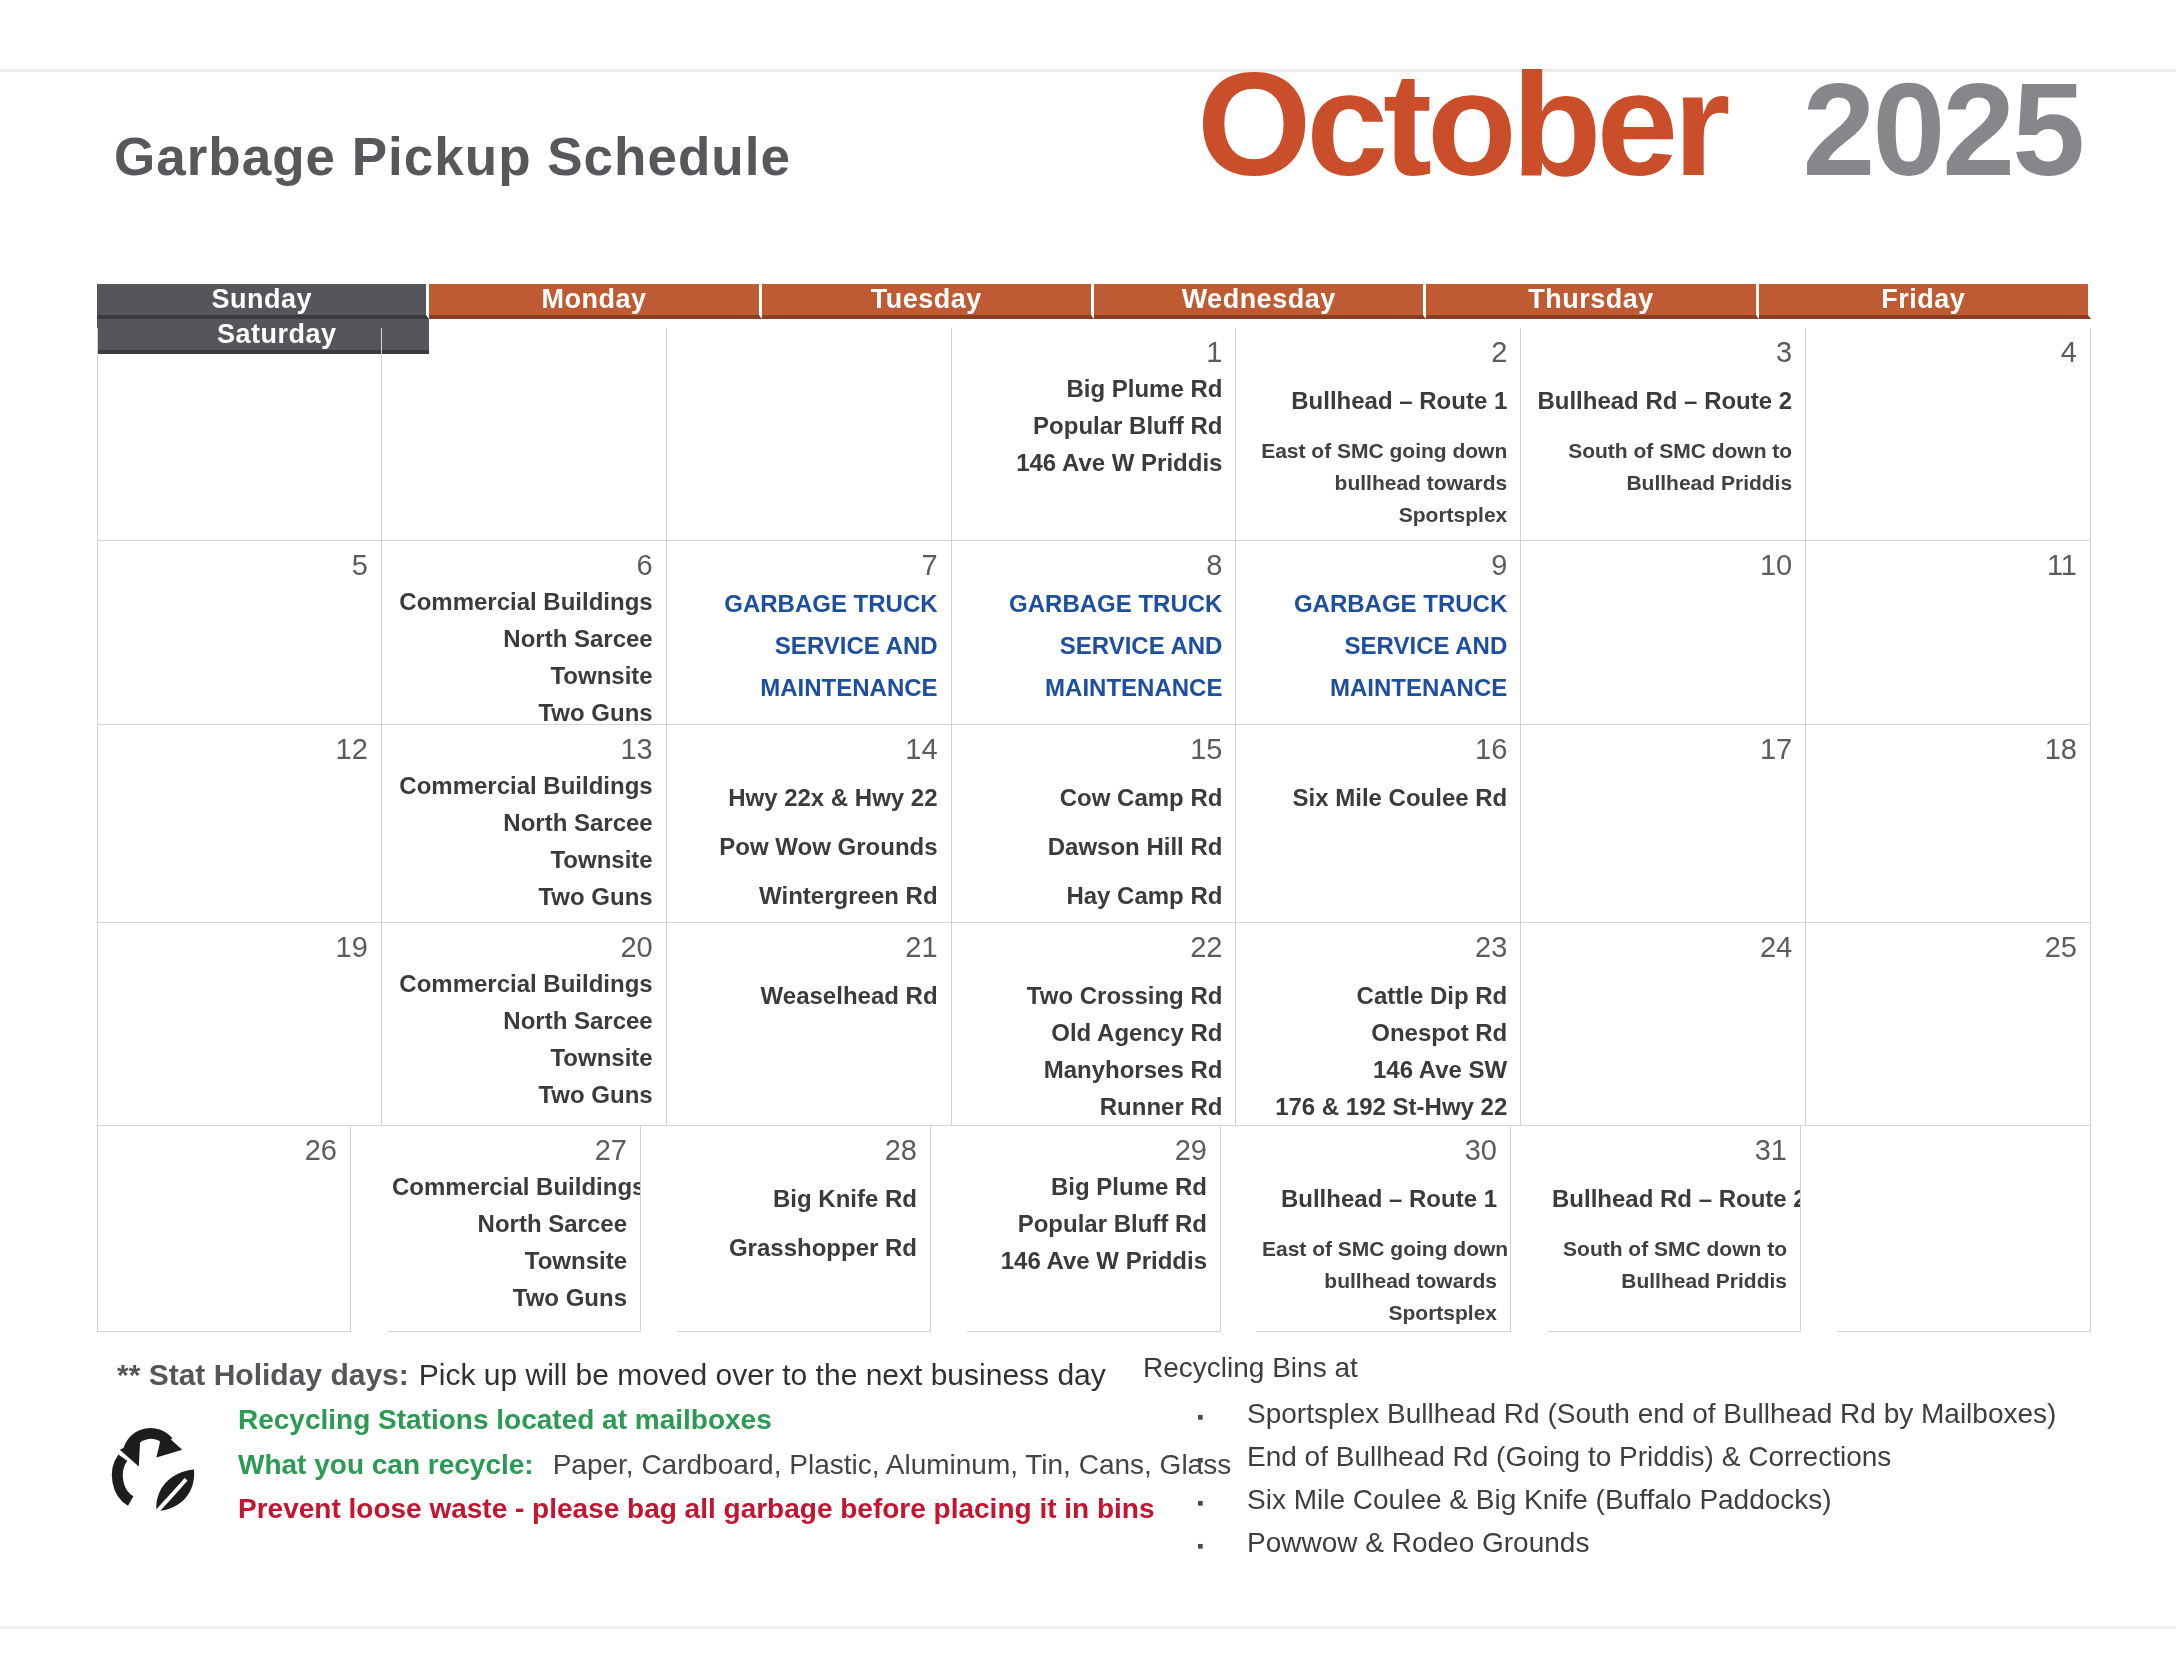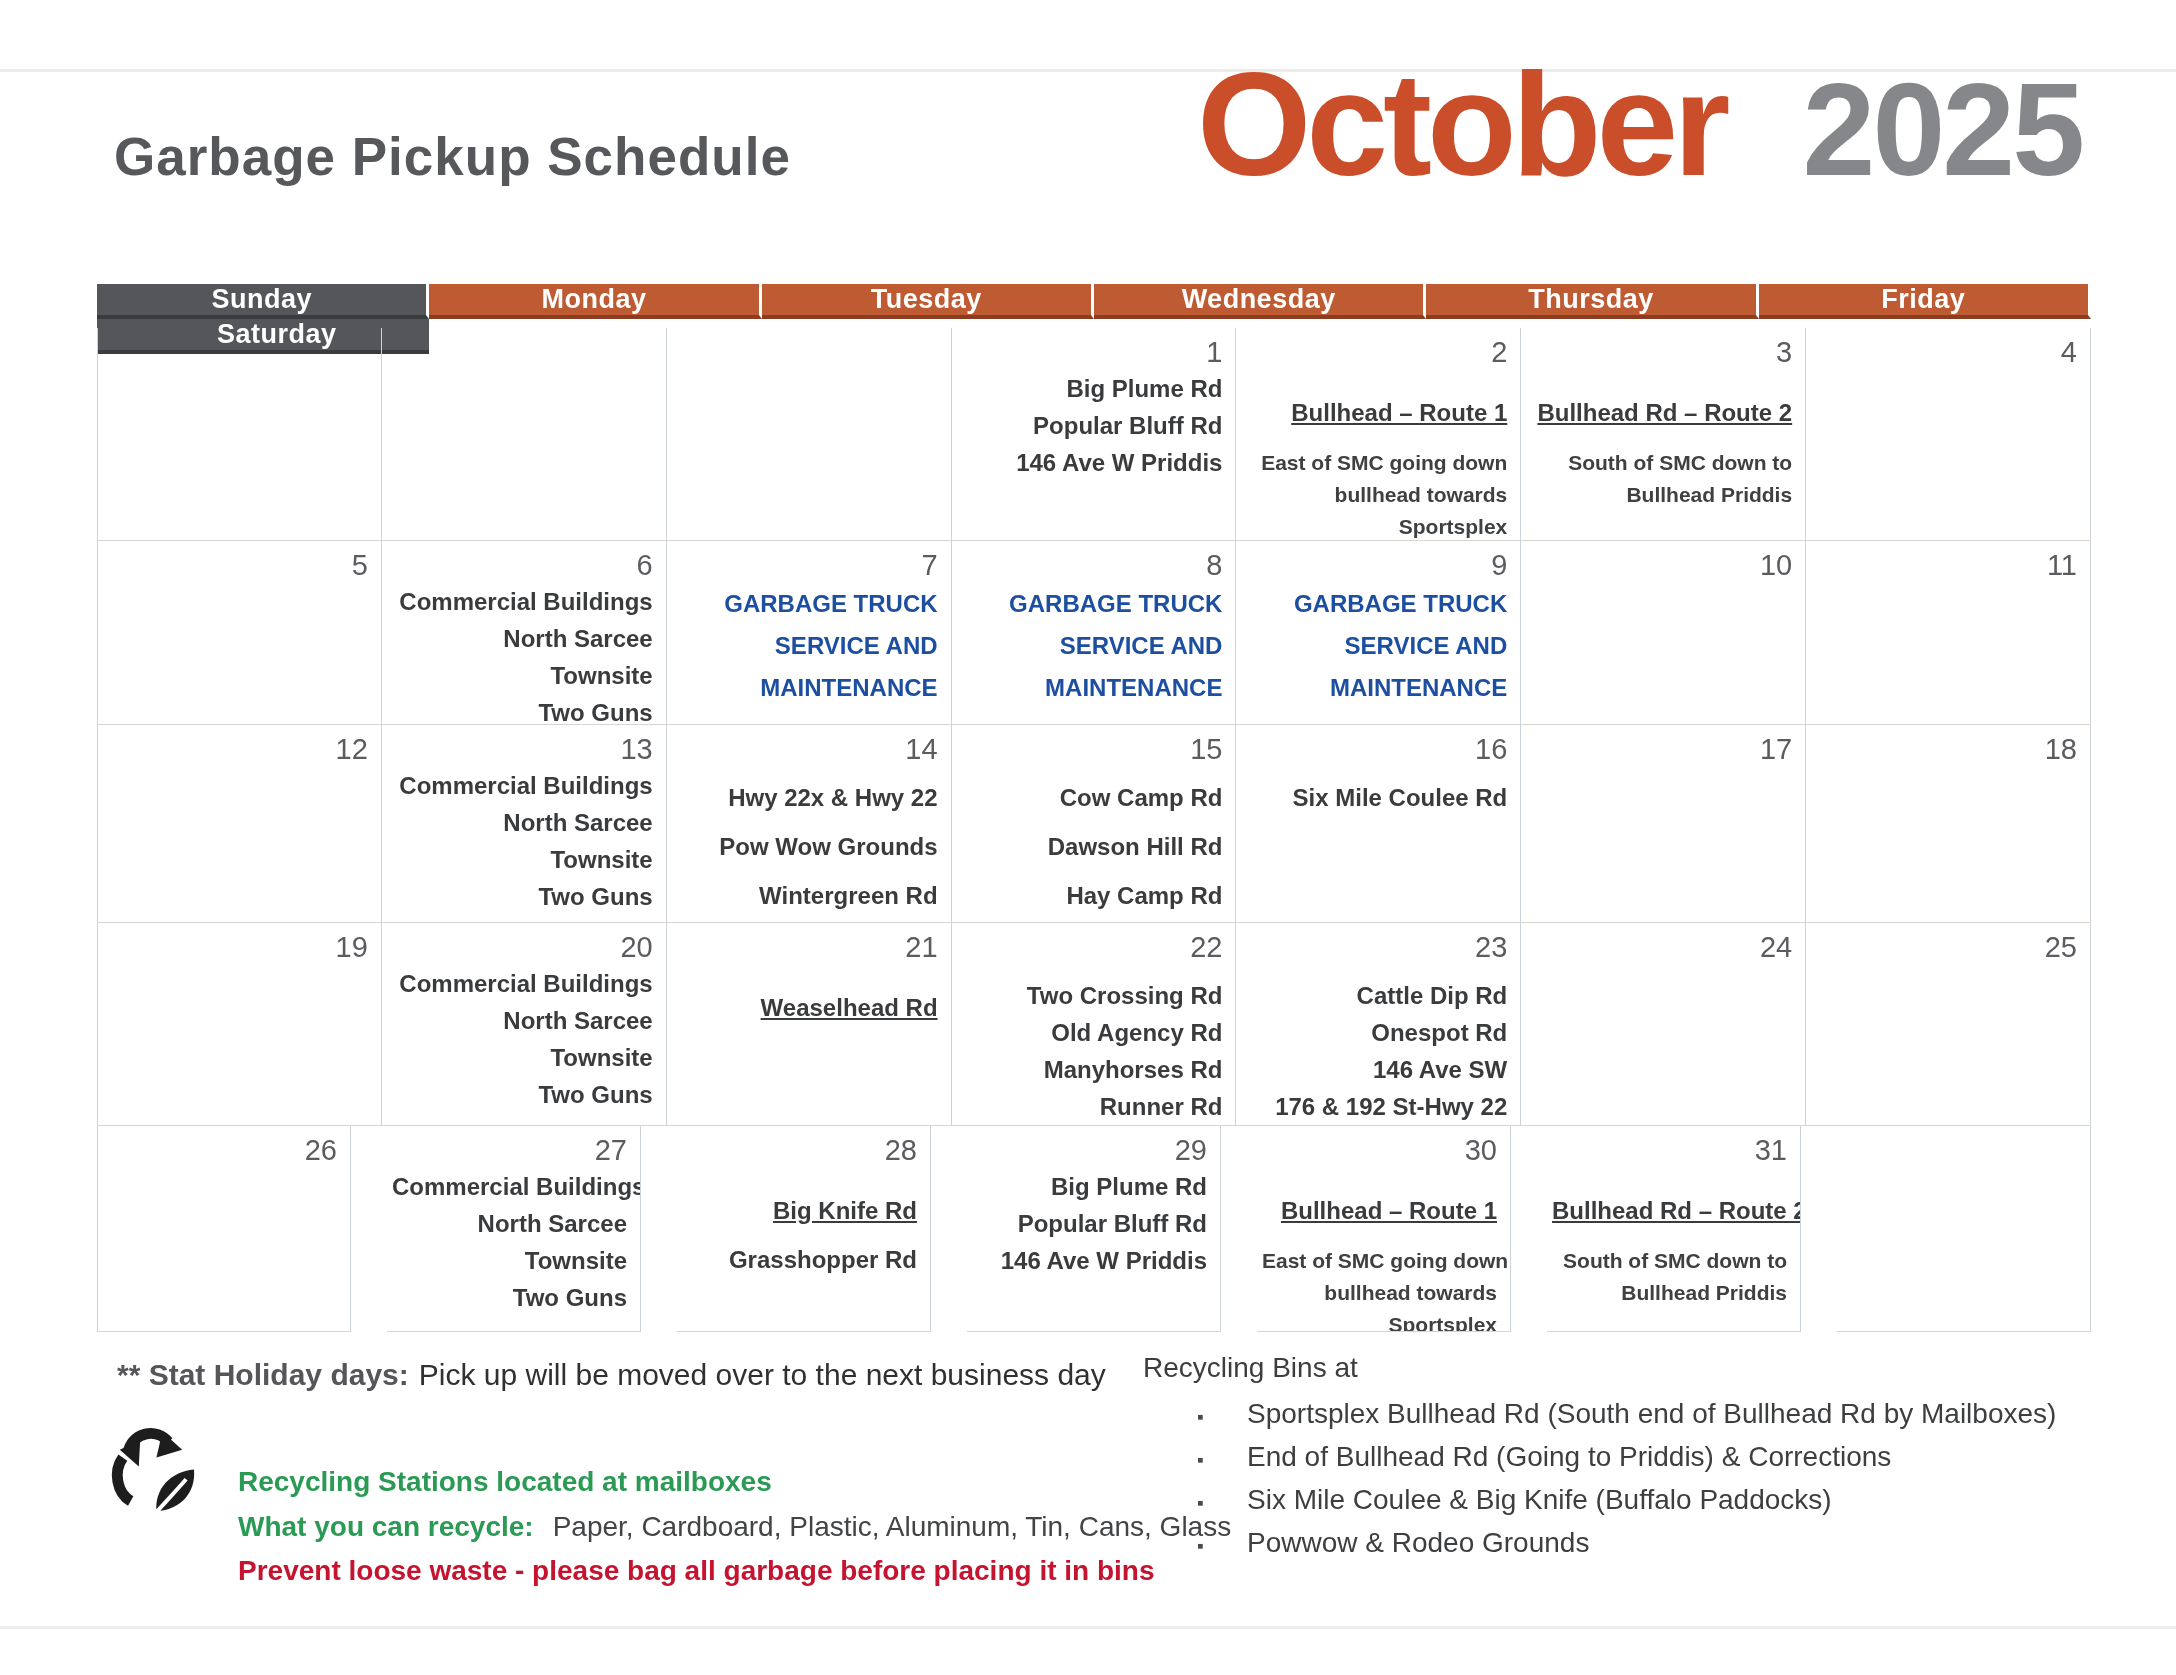--- a/index.html
+++ b/index.html
@@ -30,31 +30,31 @@
   .week:nth-child(2){height:184px;}
   .week:nth-child(3){height:198px;}
   .week:nth-child(4){height:203px;}
   .week:nth-child(5){height:206px;gap:36px;}
   .cell{border-right:1px solid #ccd4da;border-bottom:1px solid #d9d6d1;
         text-align:right;padding:6px 13px 0 5px;overflow:hidden;}
   .week .cell:first-child{border-left:1px solid #ccd4da;}
   .date{display:block;font-size:29px;color:#5b5c5f;line-height:36px;font-weight:normal;}
   .line{font-size:24px;font-weight:bold;color:#3a3b3d;line-height:37px;white-space:nowrap;}
   .line.sp{margin-top:12px;}
-  .line.drop{margin-top:24px;text-decoration:underline;}
+  .line.drop{margin-top:12px;}
   .line.sub{font-size:21px;line-height:32px;color:#3f4042;}
   .line.subsp{font-size:21px;line-height:32px;color:#3f4042;margin-top:16px;}
   .line.maint{color:#1d4fa1;line-height:42px;}
   .line.maint:first-child{margin-top:24px;}
 
   
   .stat-line{position:absolute;left:117px;top:1358px;font-size:30px;color:#2f3032;}
   .stat-label{font-weight:bold;color:#55565a;margin-right:10px;}
   .recycle-icon{position:absolute;left:105px;top:1410px;}
-  .fl-block{position:absolute;left:238px;top:1466px;}
+  .fl-block{position:absolute;left:238px;top:1404px;}
   .green-line{font-size:28px;font-weight:bold;color:#2a9a54;margin-bottom:13px;}
   .green-label{font-size:28px;font-weight:bold;color:#2a9a54;margin-right:19px;}
   .gray-text{font-size:28px;color:#434446;}
   .recycle-line{margin-bottom:12px;}
   .red-line{font-size:28px;font-weight:bold;color:#c41430;}
 
   .bins{position:absolute;left:1143px;top:1352px;width:970px;}
   .bins-heading{font-size:28px;color:#3c3d3f;margin-bottom:10px;}
   .bin-row{display:flex;align-items:baseline;padding-left:54px;line-height:40px;}
   .bullet{width:50px;font-size:19px;color:#4a4b4d;flex:0 0 auto;}

